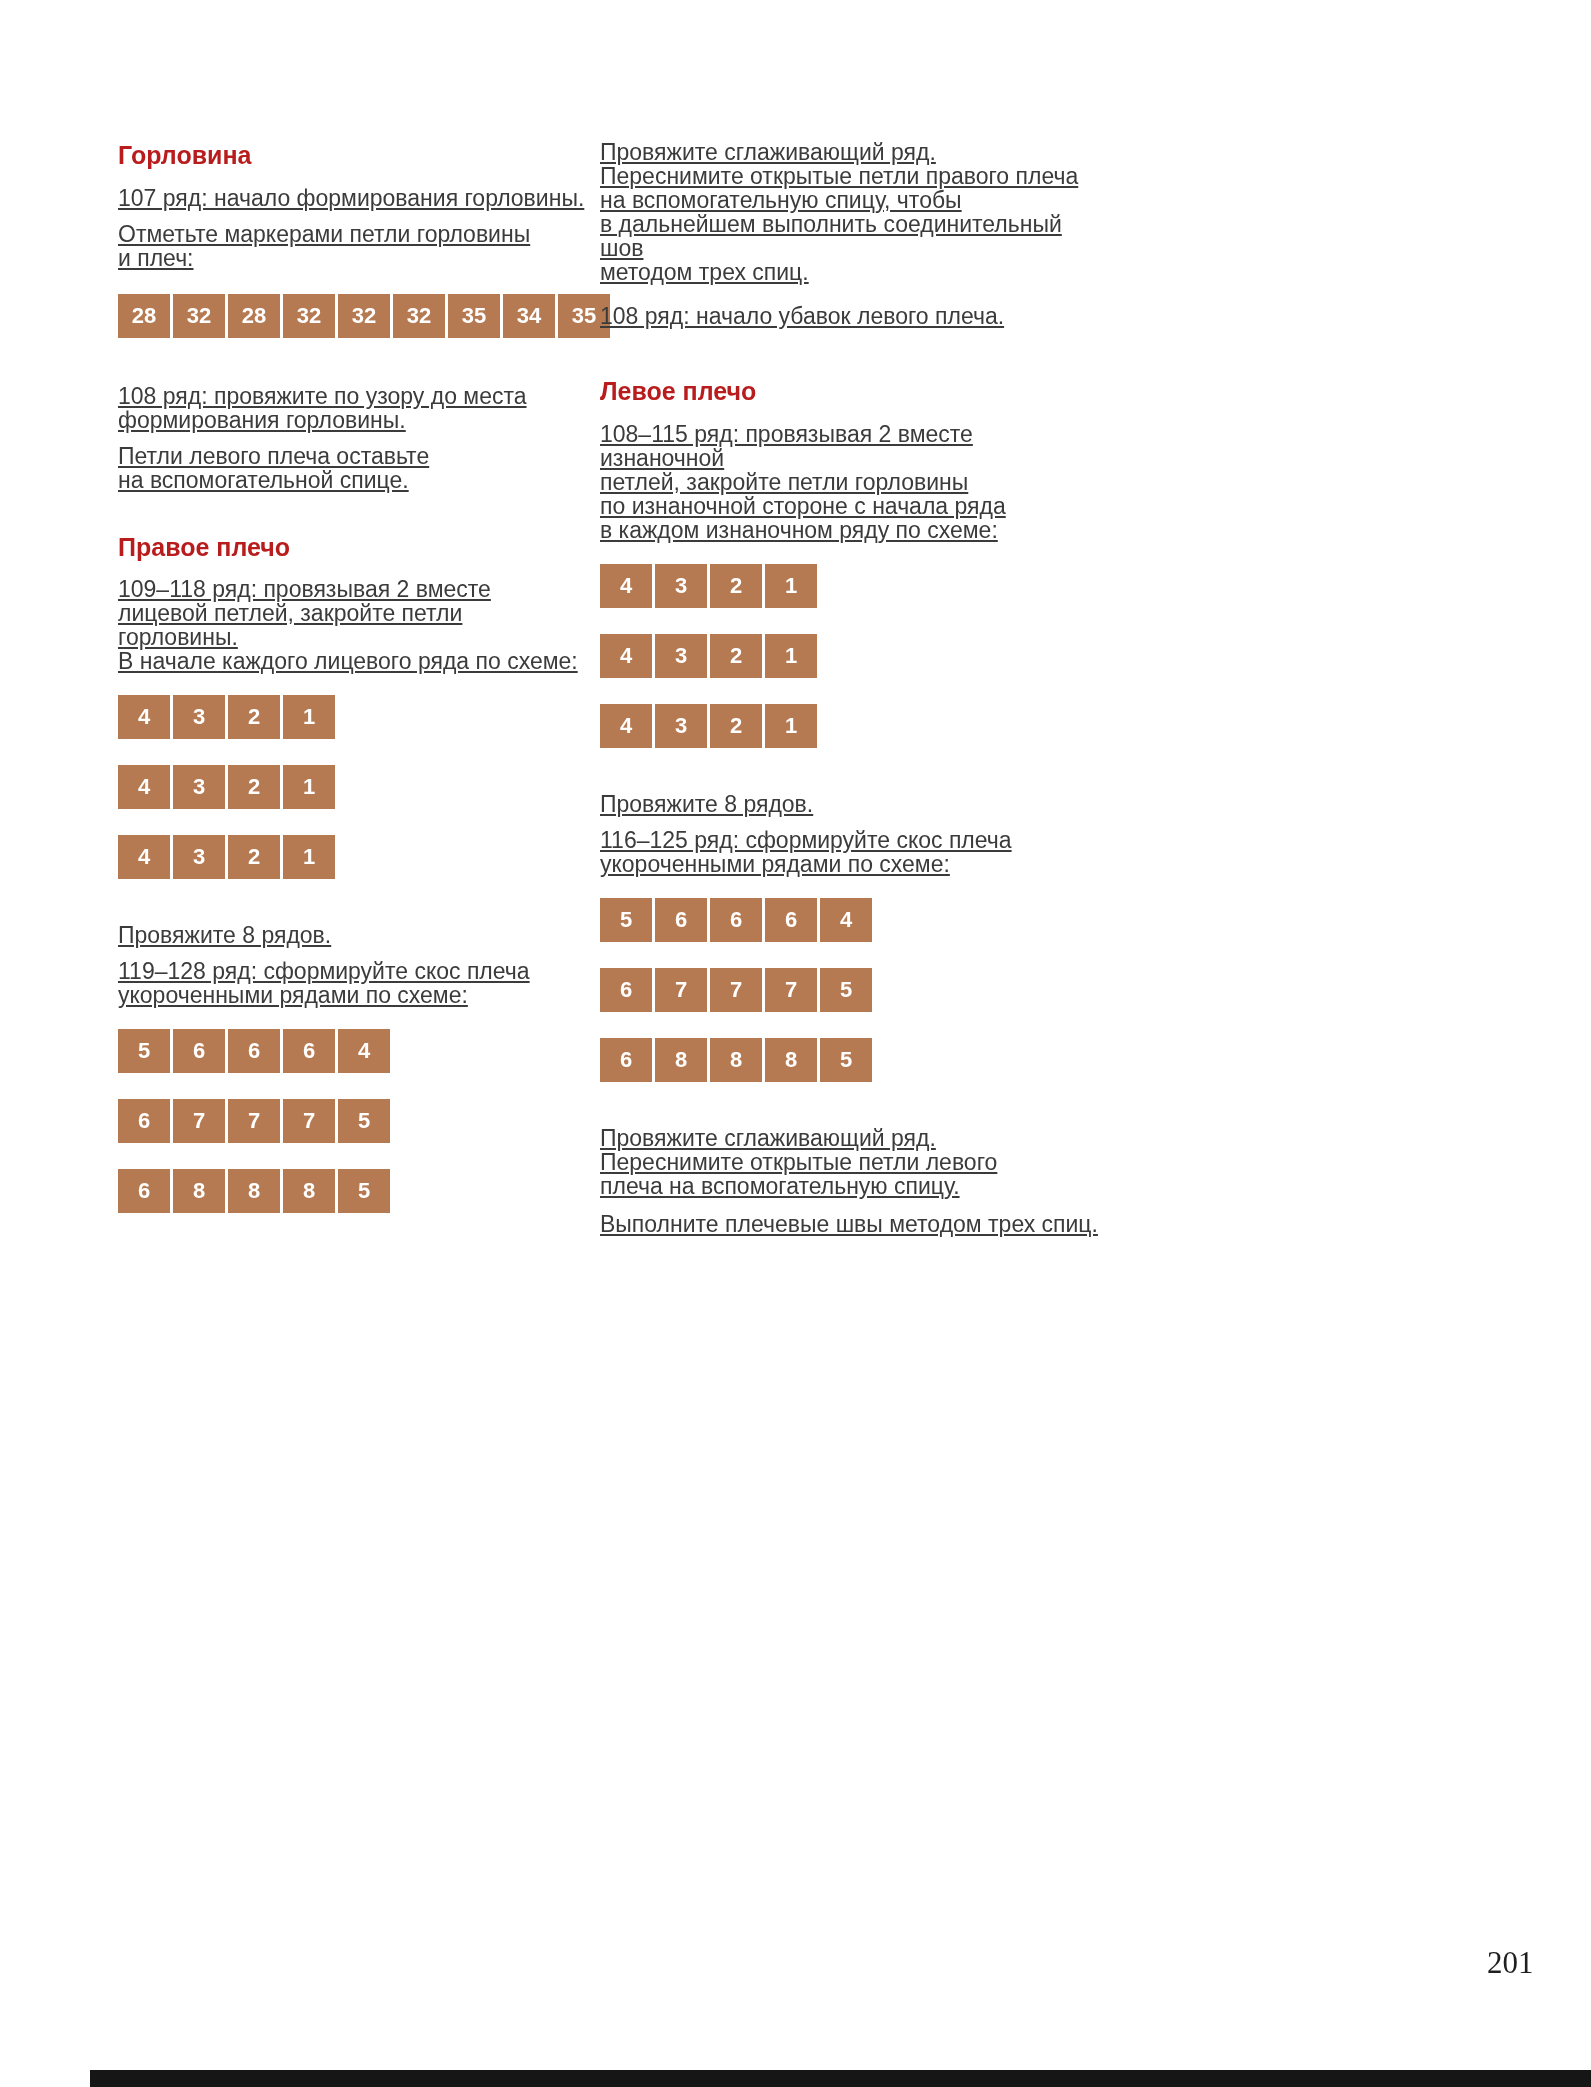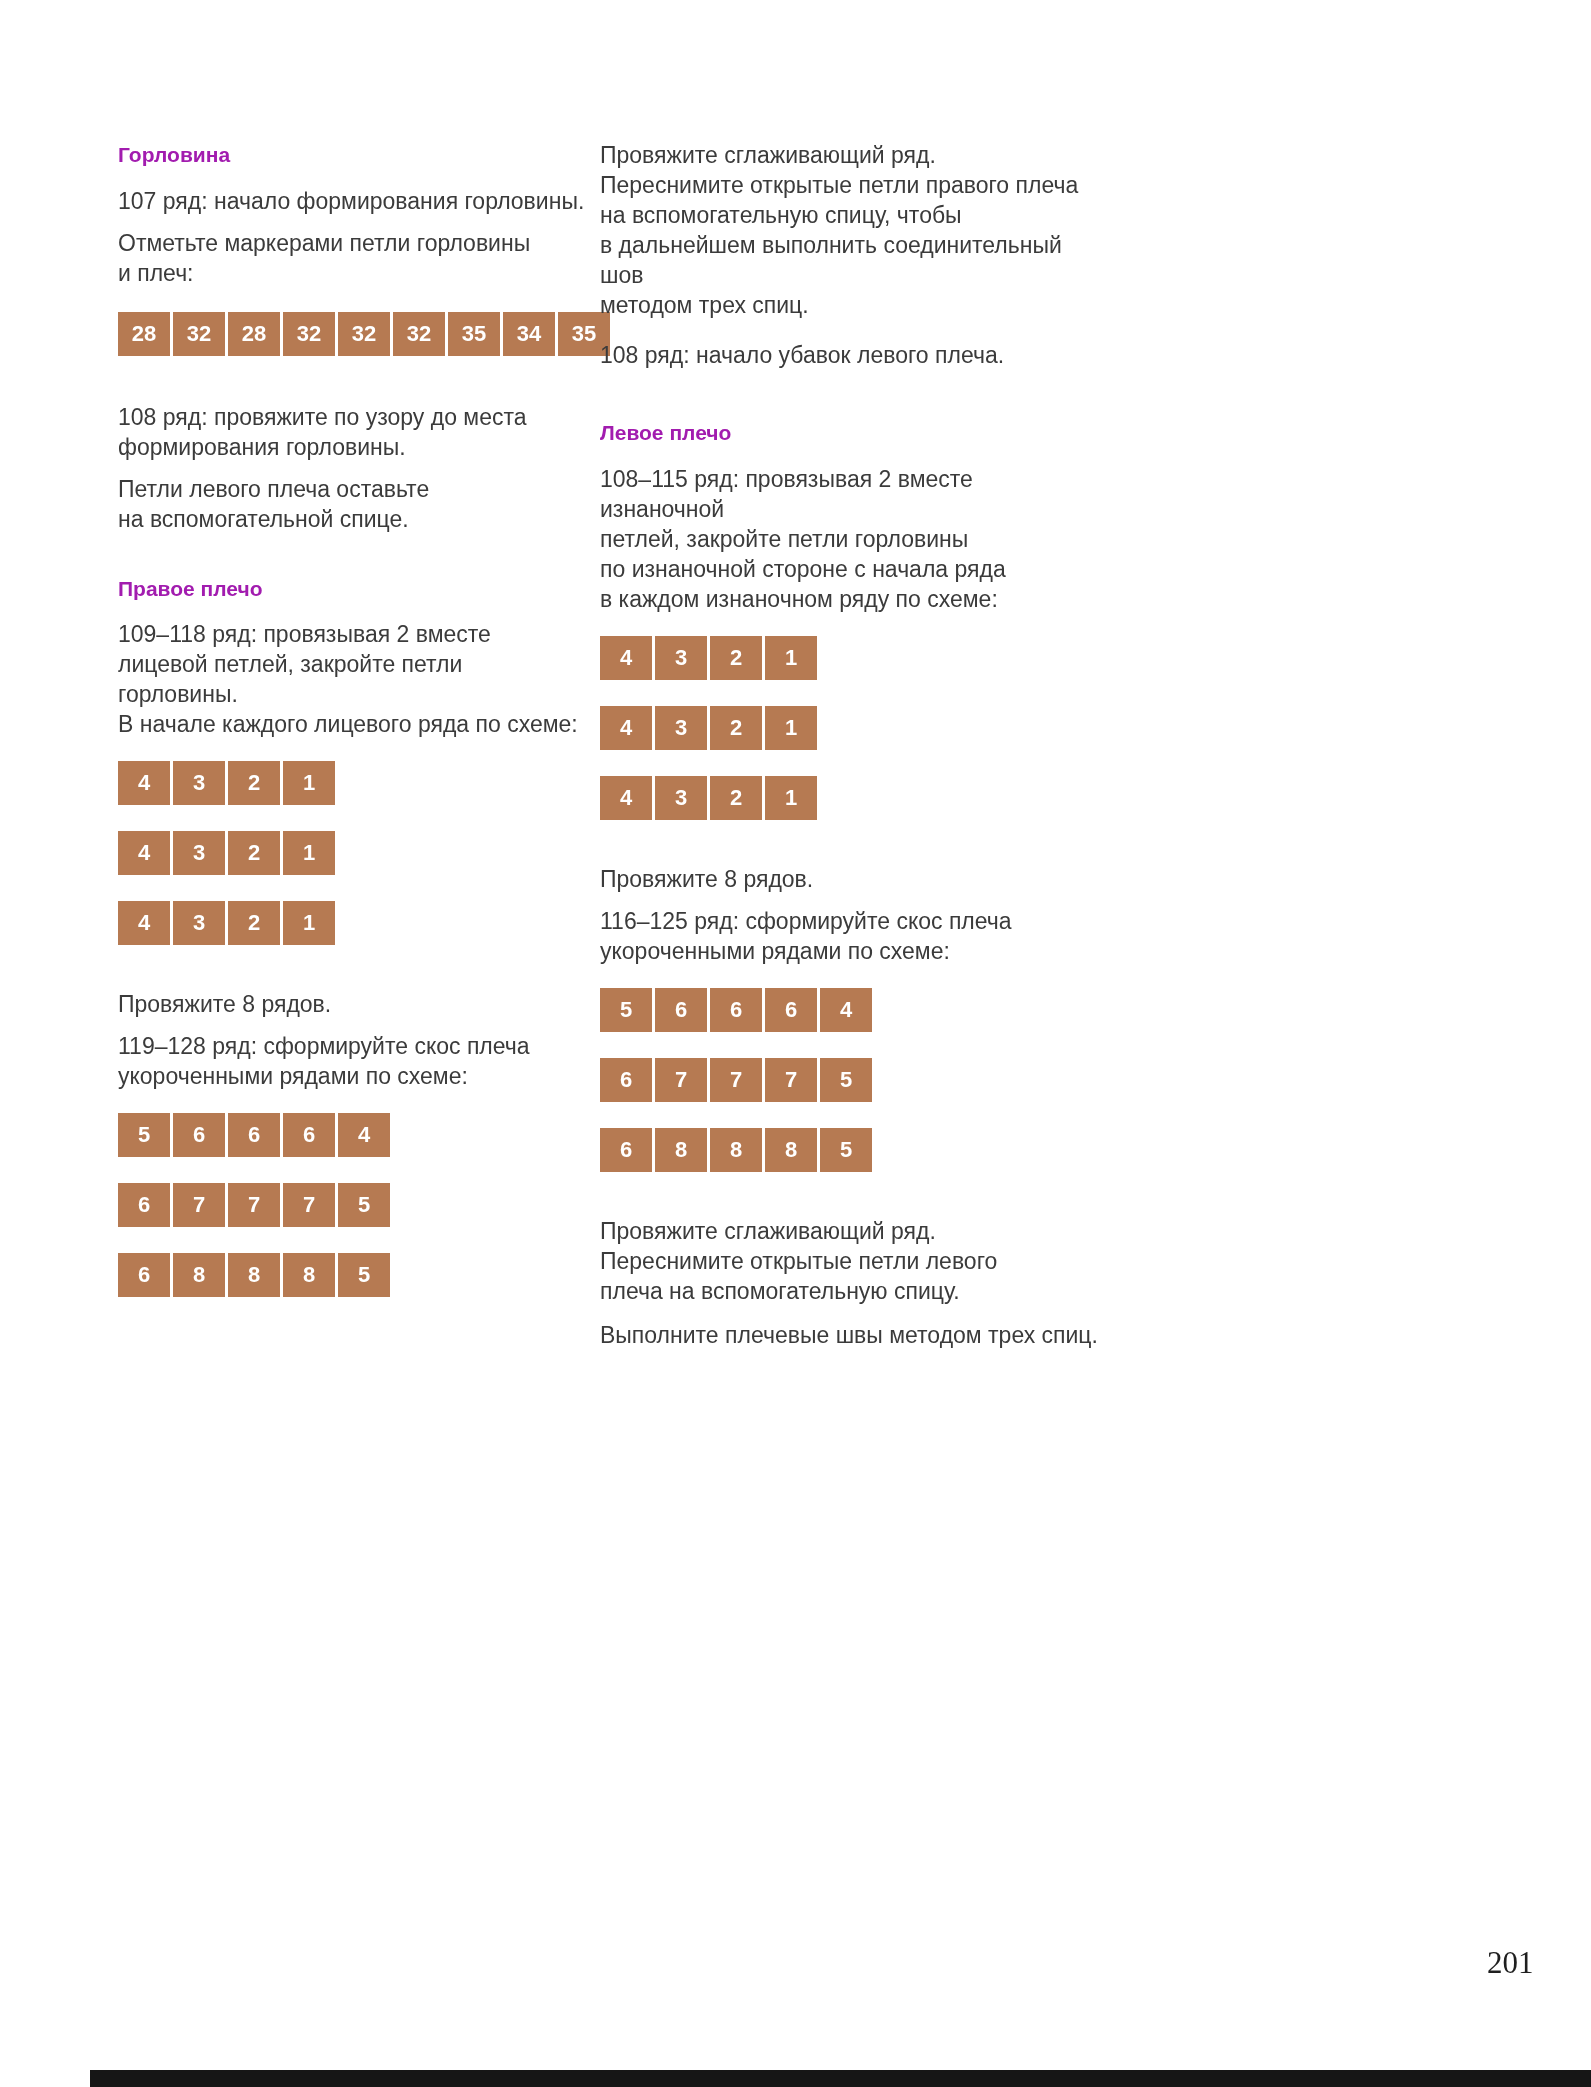--- a/index.html
+++ b/index.html
@@ -9,29 +9,30 @@
     background:#ffffff;
     font-family:"Liberation Sans", sans-serif;
     color:#3b3b3b;
     overflow:hidden;
   }
   .col { position:absolute; top:140px; }
   .col-left  { left:118px; width:470px; }
   .col-right { left:600px; width:500px; }
 
   h2 {
-    font-size:21px;
+    font-size:25px;
     line-height:30px;
     font-weight:bold;
-    color:#a21caf;
+    color:#b91c1c;
   }
   p {
     font-size:23px;
-    line-height:30px;
+    line-height:24px;
     white-space:pre-line;
+    text-decoration:underline;
   }
 
   .num-row { display:flex; gap:3px; }
   .rows-group .num-row:not(:last-child) { margin-bottom:26px; }
   .marker-table { display:flex; flex-direction:row; gap:3px; }
 
   .cell {
     width:52px;
     height:44px;
     background:var(--accent, #b67a52);

